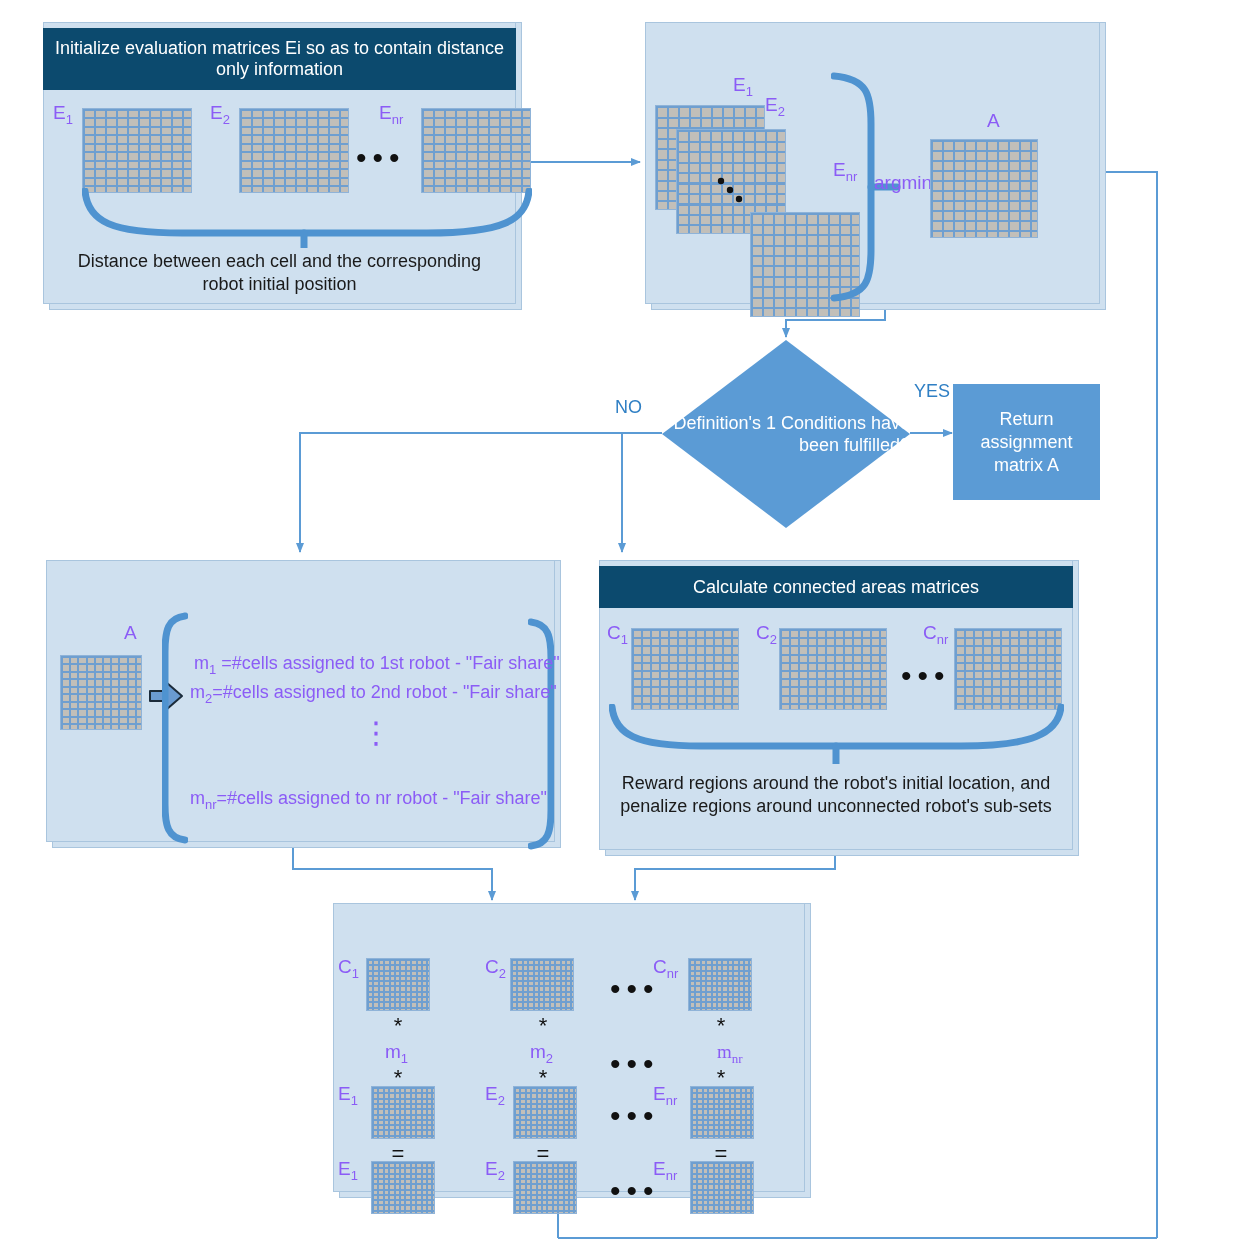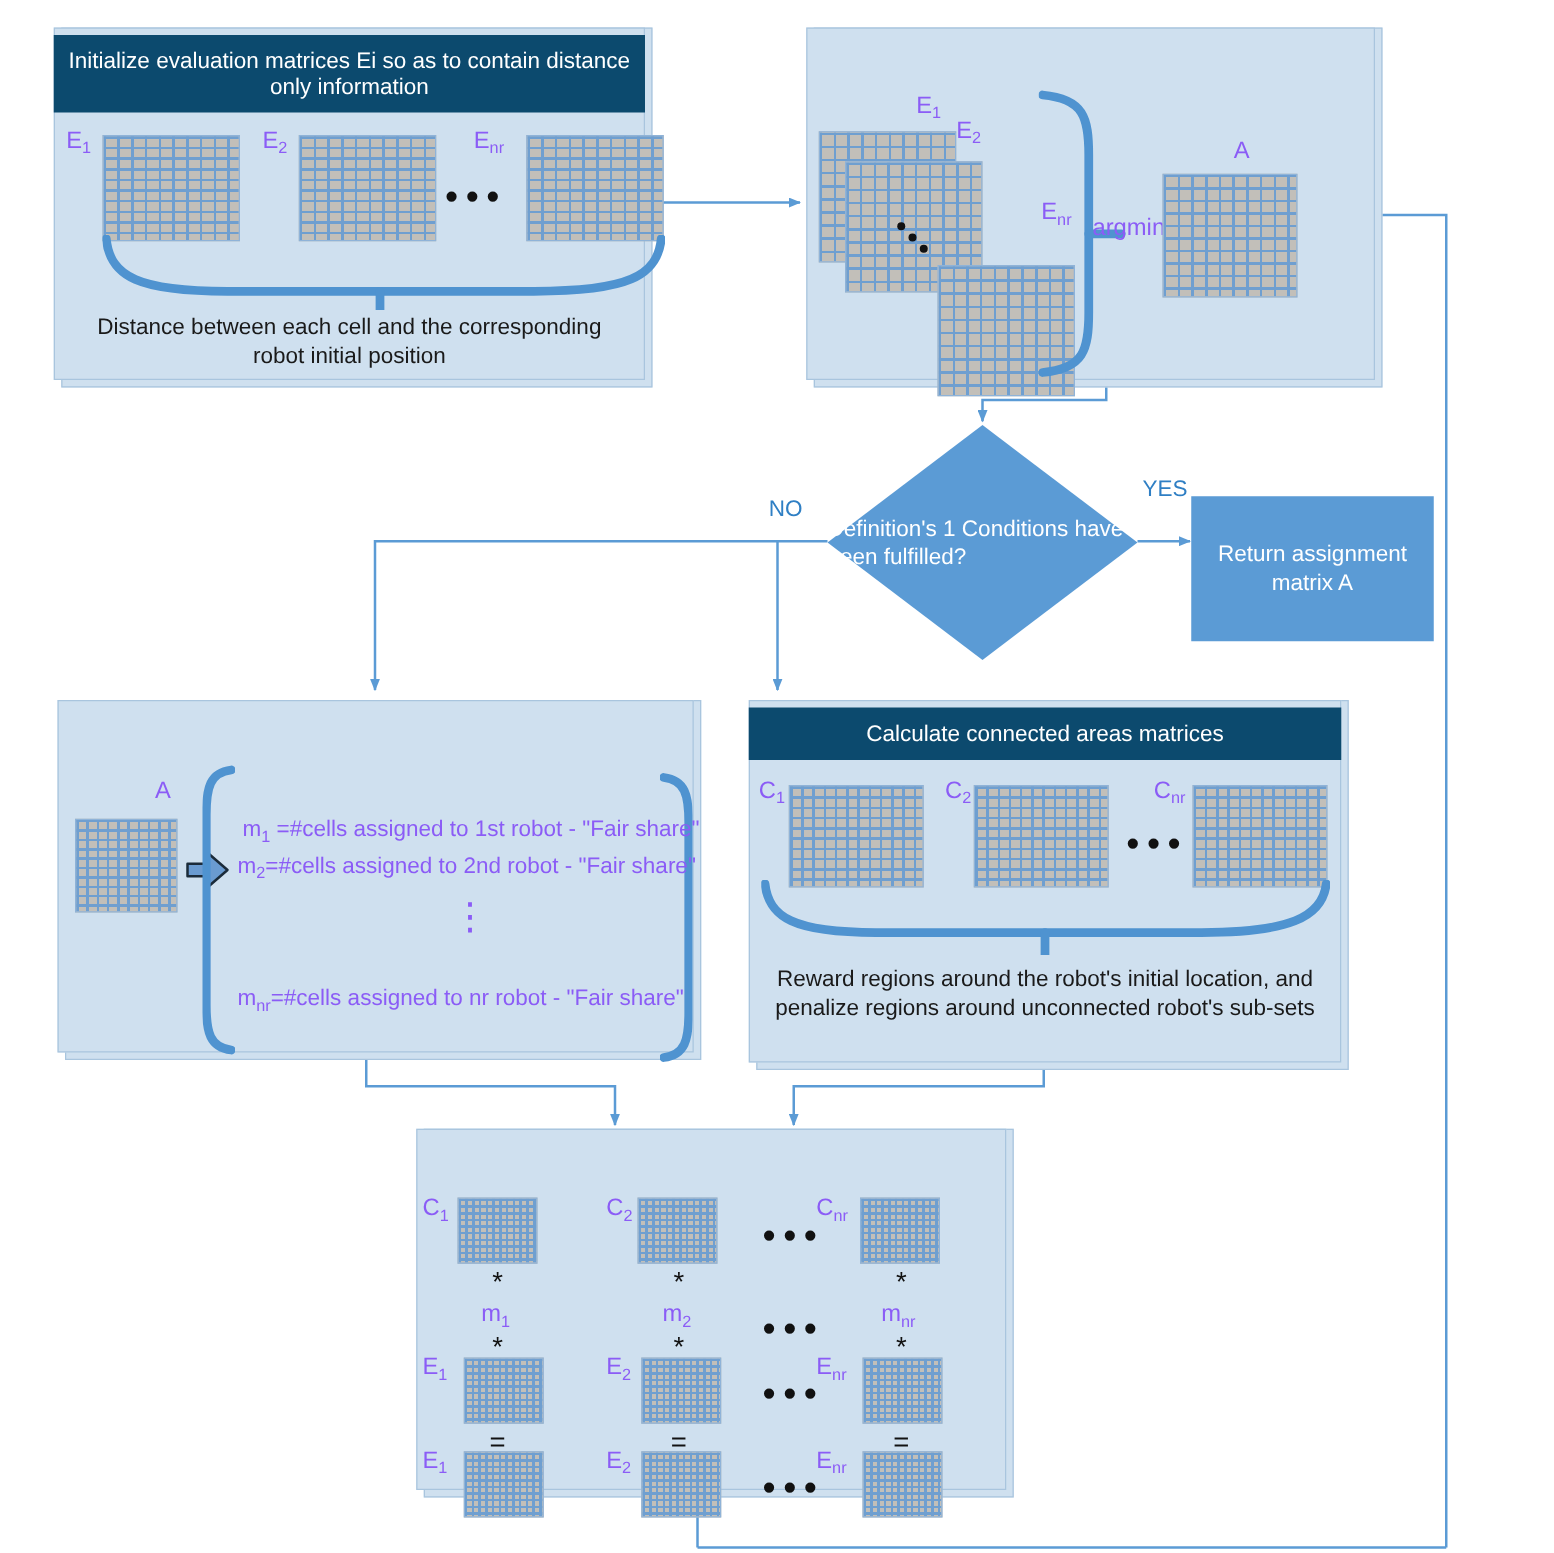--- a/index.html
+++ b/index.html
@@ -47,21 +47,21 @@
   .note { position:absolute; font-size:18px; line-height:23px; color:#1a1a1a; text-align:center; }
   .dots { position:absolute; font-size:30px; letter-spacing:6px; color:#111; line-height:0.4; }
 
   
   .brace { position:absolute; }
 
   
   .diamond { position:absolute; }
   .diamond .dtext {
     position:absolute; left:0; right:0; top:50%; transform:translateY(-50%);
-    text-align:left; color:#ffffff; font-size:18px; line-height:22px;
+    text-align:right; color:#ffffff; font-size:18px; line-height:22px;
     pointer-events:none;
   }
 
   
   .termbox {
     position:absolute; background:#5b9bd5;
     color:#ffffff; font-size:18px; line-height:23px;
     display:flex; align-items:center; justify-content:center; text-align:center;
     padding:0 10px;
   }
@@ -177,21 +177,21 @@
 
   <div class="diamond" style="left:662px; top:340px; width:248px; height:188px;">
     <svg style="position:absolute; left:0; top:0; width:248px; height:188px;" viewBox="0 0 248 188" preserveAspectRatio="none">
       <polygon points="124,0 248,94 124,188 0,94" fill="#5b9bd5"></polygon>
     </svg>
     <div class="dtext">Definition's 1 Conditions have been fulfilled?</div>
   </div>
   <span class="branch" style="left:615px; top:397px;">NO</span>
   <span class="branch" style="left:914px; top:381px;">YES</span>
 
-  <div class="termbox" style="left:953px; top:384px; width:194px; height:116px;margin-top:13px;">
+  <div class="termbox" style="left:953px; top:384px; width:147px; height:116px;">
     <span>Return assignment matrix A</span>
   </div>
 
   <div class="pbox" style="left:46px; top:560px; width:509px; height:282px;">
     <div class="plate"></div>
     <div class="body"></div>
     <div class="content">
       <span class="lbl" style="left:78px; top:62px;">A</span>
       <div class="mat" style="left:14px; top:95px; width:82px; height:75px; --cw:8.2px; --ch:7.5px;"></div>
 
@@ -276,21 +276,21 @@
       <span class="op" style="left:200px; top:110px; width:20px;">*</span>
       <span class="op" style="left:378px; top:110px; width:20px;">*</span>
 
       <span class="lbl" style="left:52px; top:138px;">
         <span>m</span><sub>1</sub>
       </span>
       <span class="lbl" style="left:197px; top:138px;">
         <span>m</span><sub>2</sub>
       </span>
       <span class="dots" style="left:277px; top:155px;">•••</span>
-      <span class="lbl" style="left:372px; top:138px;">
+      <span class="lbl" style="left:384px; top:138px;font-family:Liberation Serif, serif;">
         <span>m</span><sub>nr</sub>
       </span>
 
       <span class="op" style="left:55px; top:162px; width:20px;">*</span>
       <span class="op" style="left:200px; top:162px; width:20px;">*</span>
       <span class="op" style="left:378px; top:162px; width:20px;">*</span>
 
       <span class="lbl" style="left:5px; top:180px;">
         <span>E</span><sub>1</sub>
       </span>

